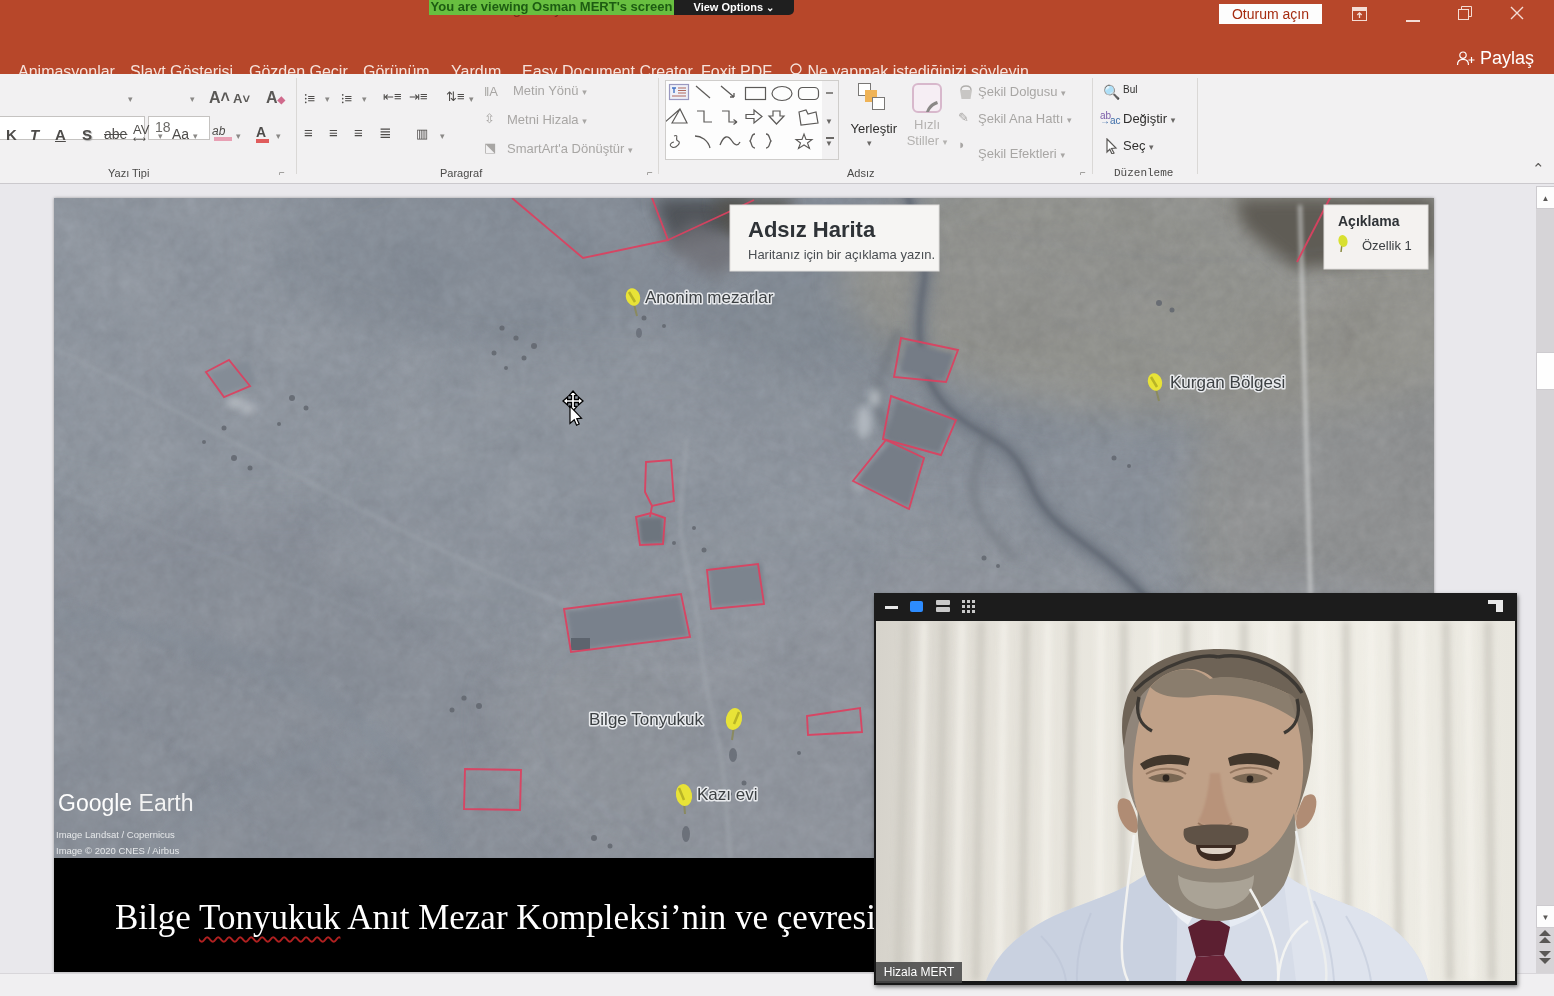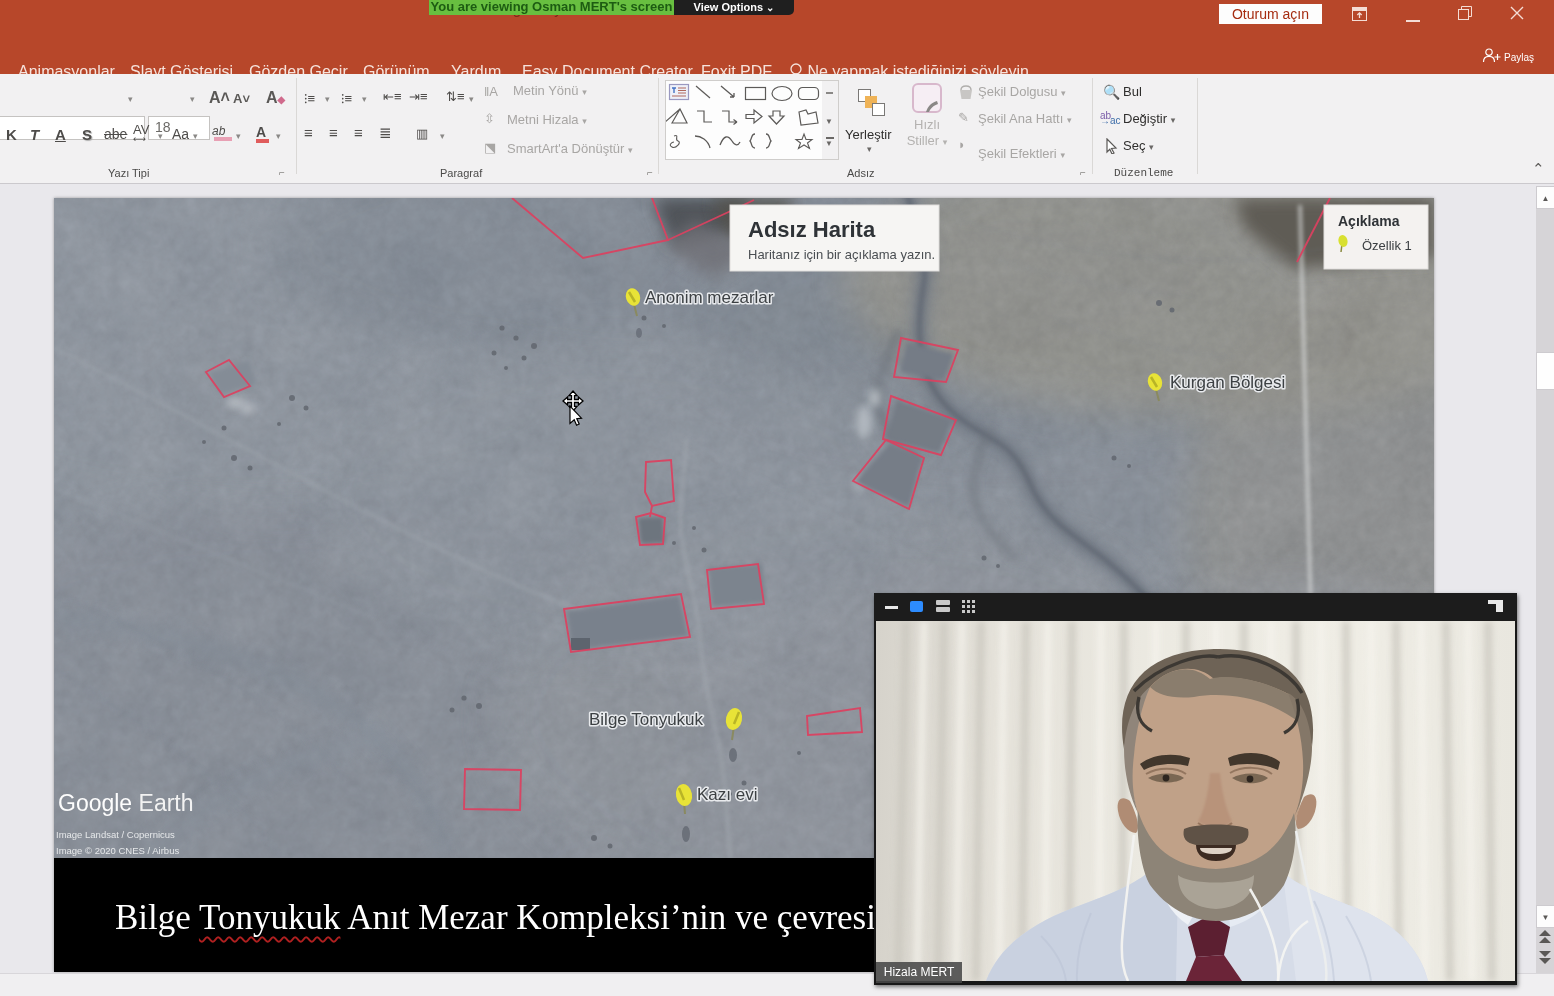--- a/index.html
+++ b/index.html
@@ -5,21 +5,21 @@
     font-family:"Liberation Sans",sans-serif;background:#e9e8ec;}
   .abs{position:absolute;}
   #titlebar{left:0;top:0;width:1554px;height:74px;background:#b7472a;}
   .wtitle{color:#7e2a16;font-size:15px;}
   #greenbadge{left:429px;top:0;width:245px;height:15px;background:#68bf40;color:#1d5c12;
     font-weight:bold;font-size:13px;line-height:14px;text-align:center;}
   #viewopt{left:674px;top:0;width:120px;height:15px;background:#1f1f1f;color:#fff;
     font-weight:bold;font-size:11px;line-height:14px;text-align:center;border-radius:0 0 5px 0;}
   #oturum{left:1219px;top:4px;width:103px;height:20px;background:#fdfdfd;color:#a52c10;
     font-size:14px;text-align:center;line-height:20px;}
-  #paylas{right:20px;top:48px;color:#fff;font-size:10px;height:20px;line-height:20px;}
+  #paylas{right:20px;top:48px;color:#fff;font-size:18px;height:20px;line-height:20px;}
   .tab{top:60px;color:#f6e3dc;font-size:16px;height:24px;line-height:24px;}
   #ribbon{left:0;top:74px;width:1554px;height:109px;background:#f2f1f2;border-bottom:1px solid #cbc9cd;}
   .gsep{position:absolute;top:4px;width:1px;height:96px;background:#dad8d6;}
   .glabel{position:absolute;top:93px;font-size:11px;color:#4b4a49;}
   .launcher{position:absolute;top:94px;width:10px;height:10px;color:#8a8886;font-size:10px;line-height:10px;}
   .combo{position:absolute;background:#fff;border:1px solid #c5c3c1;height:22px;margin-top:28px;}
   .ricon{position:absolute;color:#4e4c4a;font-size:14px;}
   .gray{color:#a8a6a4;}
   #workspace{left:0;top:184px;width:1554px;height:789px;background:#e9e8ec;}
   #slide{left:54px;top:198px;width:1380px;height:774px;background:#000;box-shadow:0 0 3px rgba(0,0,0,.35);}
@@ -138,21 +138,21 @@
   <path d="M100,53 C104,53 103,58 105,60 C103,62 104,67 100,67" stroke-width="1.3"></path>
   <path d="M138,53 L140,58.5 L146,58.5 L141.5,62 L143.5,67.5 L138,64 L132.5,67.5 L134.5,62 L130,58.5 L136,58.5 Z" stroke-width="1.1"></path>
  </svg>
  </div>
  <div class="abs" id="shapescroll" style="left:822px;top:6px;width:16px;height:78px;background:#f2f1f2;border:1px solid #cfcdcb;border-left:0;">
   <span style="position:absolute;left:4px;top:11px;width:7px;height:2px;background:#8a8886;"></span>
   <span style="position:absolute;left:3px;top:36px;color:#6a6866;font-size:8px;">▼</span>
   <span style="position:absolute;left:3px;top:58px;color:#6a6866;font-size:8px;">▼</span>
   <span style="position:absolute;left:3.5px;top:56px;width:8px;height:1.5px;background:#6a6866;"></span>
  </div>
- <div class="abs" id="yerlestir" style="left:845px;top:15px;width:52px;height:70px;text-align:left;">
+ <div class="abs" id="yerlestir" style="left:845px;top:9px;width:52px;height:70px;text-align:right;">
    <span style="position:absolute;left:13px;top:0px;width:11px;height:11px;border:1px solid #7a7876;background:#fff;"></span>
    <span style="position:absolute;left:20px;top:7px;width:12px;height:12px;background:#efb357;"></span>
    <span style="position:absolute;left:27px;top:14px;width:11px;height:11px;border:1px solid #7a7876;background:#fff;"></span>
    <span style="position:absolute;left:0;top:38px;width:52px;font-size:13px;color:#2f2e2d;">Yerleştir</span>
    <span style="position:absolute;left:22px;top:55px;font-size:9px;color:#6a6866;">▾</span>
  </div>
  <div class="abs" id="hizli" style="left:905px;top:9px;width:44px;height:70px;text-align:center;">
    <span style="position:absolute;left:7px;top:0px;width:26px;height:26px;border:2px solid #d8b8cc;border-radius:6px;background:#f6eef4;"></span>
    <svg style="position:absolute;left:20px;top:17px;" width="14" height="13" viewBox="0 0 14 13">
         <path d="M1,12 C3,6 6,3 12,1 L13,4 C8,6 6,8 4,12 Z" fill="#8a8886"></path>
@@ -167,21 +167,21 @@
  <div class="abs gray" style="left:978px;top:10px;font-size:13px;">Şekil Dolgusu <span style="font-size:9px;">▾</span></div>
  <div class="ricon gray" style="left:958px;top:36px;font-size:13px;">✎</div>
  <div class="abs gray" style="left:978px;top:37px;font-size:13px;">Şekil Ana Hattı <span style="font-size:9px;">▾</span></div>
  <div class="ricon gray" style="left:958px;top:63px;font-size:13px;">◗</div>
  <div class="abs gray" style="left:978px;top:64px;font-size:13px;margin-top:8px;">Şekil Efektleri <span style="font-size:9px;">▾</span></div>
  <div class="glabel" style="left:847px;">Adsız</div>
  <div class="launcher" style="left:1080px;">⌐</div>
  <div class="gsep" style="left:1092px;"></div>
 
  <div class="ricon" style="left:1103px;top:10px;font-size:14px;color:#3c6ca8;">🔍</div>
- <div class="abs" style="left:1123px;top:10px;font-size:13px;color:#2f2e2d;">Bul</div>
+ <div class="abs" style="left:1123px;top:10px;font-size:10px;color:#2f2e2d;">Bul</div>
  <div class="ricon" style="left:1100px;top:36px;font-size:10px;color:#7a5ca8;">ab<br><span style="position:relative;top:-6px;color:#3c6ca8;">→ac</span></div>
  <div class="abs" style="left:1123px;top:37px;font-size:13px;color:#2f2e2d;">Değiştir <span style="font-size:9px;color:#6a6866;">▾</span></div>
  <svg class="abs" style="left:1106px;top:64px;" width="12" height="16" viewBox="0 0 12 16">
       <path d="M1,1 L10,10 L5.5,10.5 L8,15 L6,16 L3.8,11.3 L1,14 Z" fill="#fff" stroke="#5a5856" stroke-width="1.2"></path>
     </svg>
  <div class="abs" style="left:1123px;top:64px;font-size:13px;color:#2f2e2d;">Seç <span style="font-size:9px;color:#6a6866;">▾</span></div>
  <div class="glabel" style="left:1114px;font-family:Liberation Mono, monospace;">Düzenleme</div>
  <div class="gsep" style="left:1197px;"></div>
  <div class="abs" style="left:1532px;top:86px;color:#5a5856;font-size:15px;">⌃</div>
 </div>

